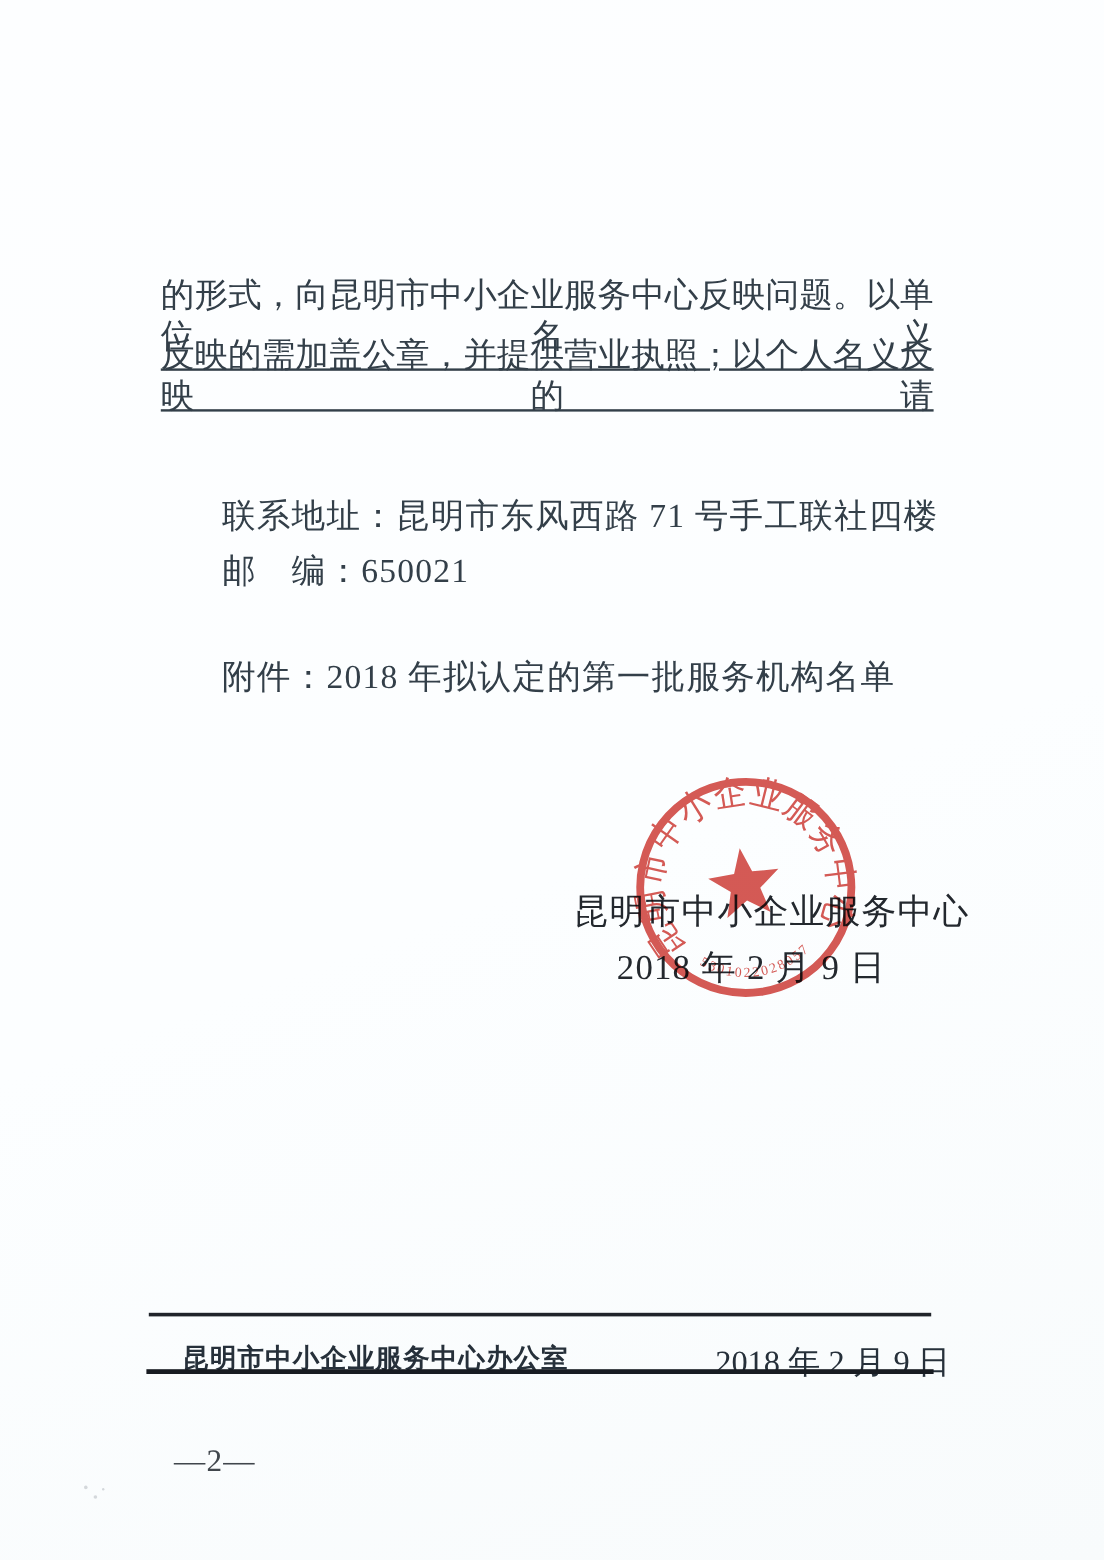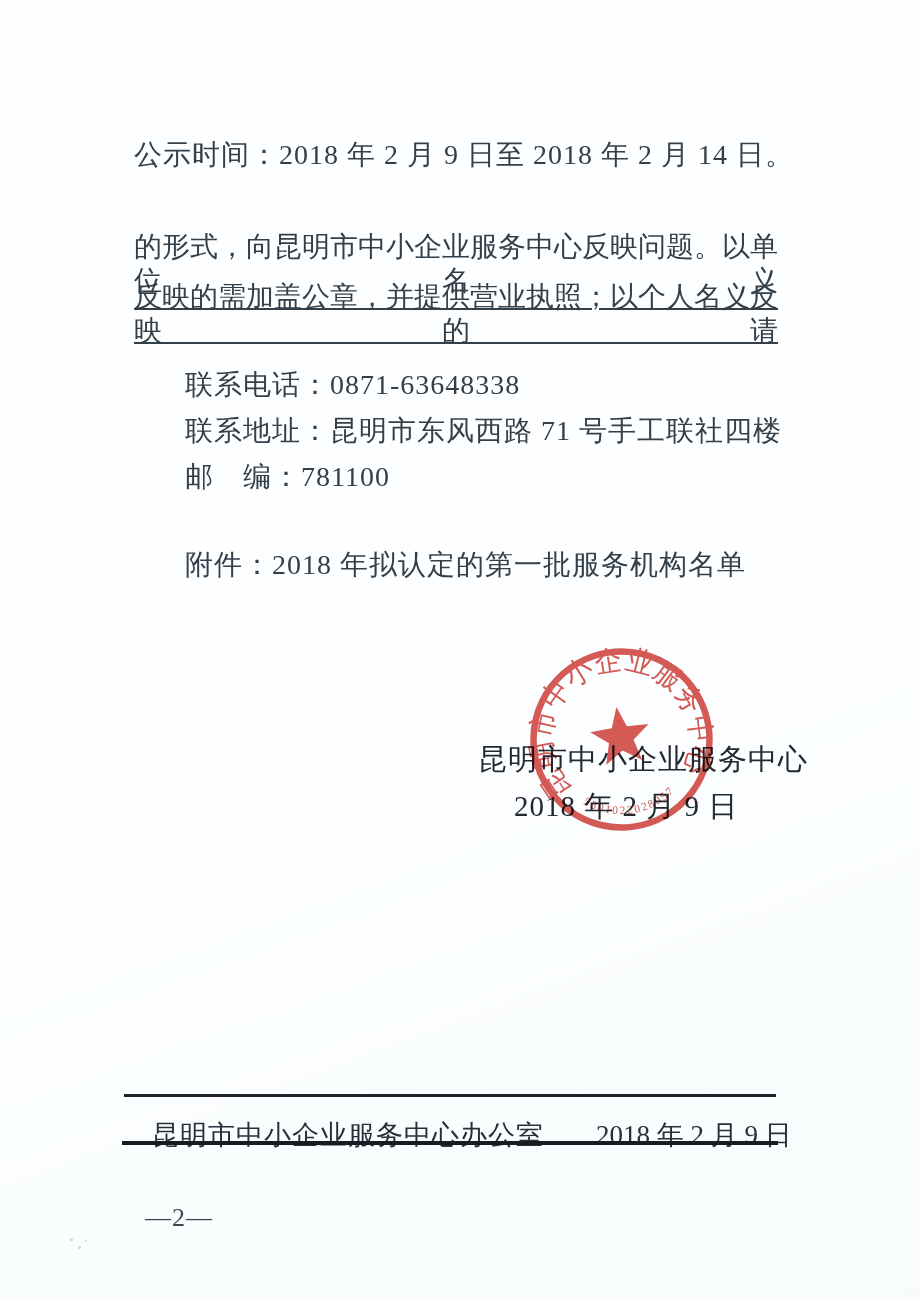--- a/index.html
+++ b/index.html
@@ -50,21 +50,21 @@
   .footer-rule-top {
     position:absolute; left:124px; top:1094px;
     width:652px; height:3px; background:#20242a;
   }
   .footer-rule-bottom {
     position:absolute; left:122px; top:1141px;
     width:656px; height:4px; background:#181c22;
   }
   .footer-office {
     position:absolute; left:152px; top:1117px;
-    font-size:27px; font-weight:normal; letter-spacing:1px;
+    font-size:22px; font-weight:bold; letter-spacing:1px;
     color:#26303a; white-space:nowrap;
   }
   .footer-date {
     position:absolute; left:596px; top:1117px;
     width:162px; text-align:right;
     font-size:27px; color:#26303a; white-space:nowrap;
   }
   .page-number {
     position:absolute; left:145px; top:1203px;
     font-size:26px; color:#40464c; letter-spacing:1px;
@@ -72,33 +72,31 @@
   .speck { position:absolute; border-radius:50%; background:#b4bac0; opacity:.55; }
   .s1 { left:70px;  top:1238px; width:3px; height:3px; }
   .s2 { left:78px;  top:1246px; width:3px; height:3px; }
   .s3 { left:85px;  top:1240px; width:2px; height:2px; }
 </style>
 </head>
 <body>
 
 <div class="page">
 
-  <div class="bline" style="left:134px; top:138px;">公示时间：2018 年 2 月 9 日至 2018 年 2 月 14 日。</div>
 
 
   <div class="bline just" style="left:134px; top:230px;">的形式，向昆明市中小企业服务中心反映问题。以单位名义</div>
 
   <div class="bline just" style="left:134px; top:280px;text-decoration:underline;">反映的需加盖公章，并提供营业执照；以个人名义反映的请</div>
 
 
-  <div class="bline" style="left:185px; top:368px;">联系电话：0871-63648338</div>
 
   <div class="bline" style="left:185px; top:414px;">联系地址：昆明市东风西路 71 号手工联社四楼</div>
 
-  <div class="bline" style="left:185px; top:460px;">邮　编：781100</div>
+  <div class="bline" style="left:185px; top:460px;">邮　编：650021</div>
 
   <div class="bline" style="left:185px; top:548px;">附件：2018 年拟认定的第一批服务机构名单</div>
 
   <div class="sig" style="left:478px; top:740px;">昆明市中小企业服务中心</div>
 
   <div class="sig" style="left:514px; top:787px;">2018 年 2 月 9 日</div>
 
   <svg class="seal" viewBox="0 0 189 189">
     <defs>
       <path id="arcTop" d="M 38.3,137 A 70,70 0 1 1 149.7,137" fill="none"></path>

